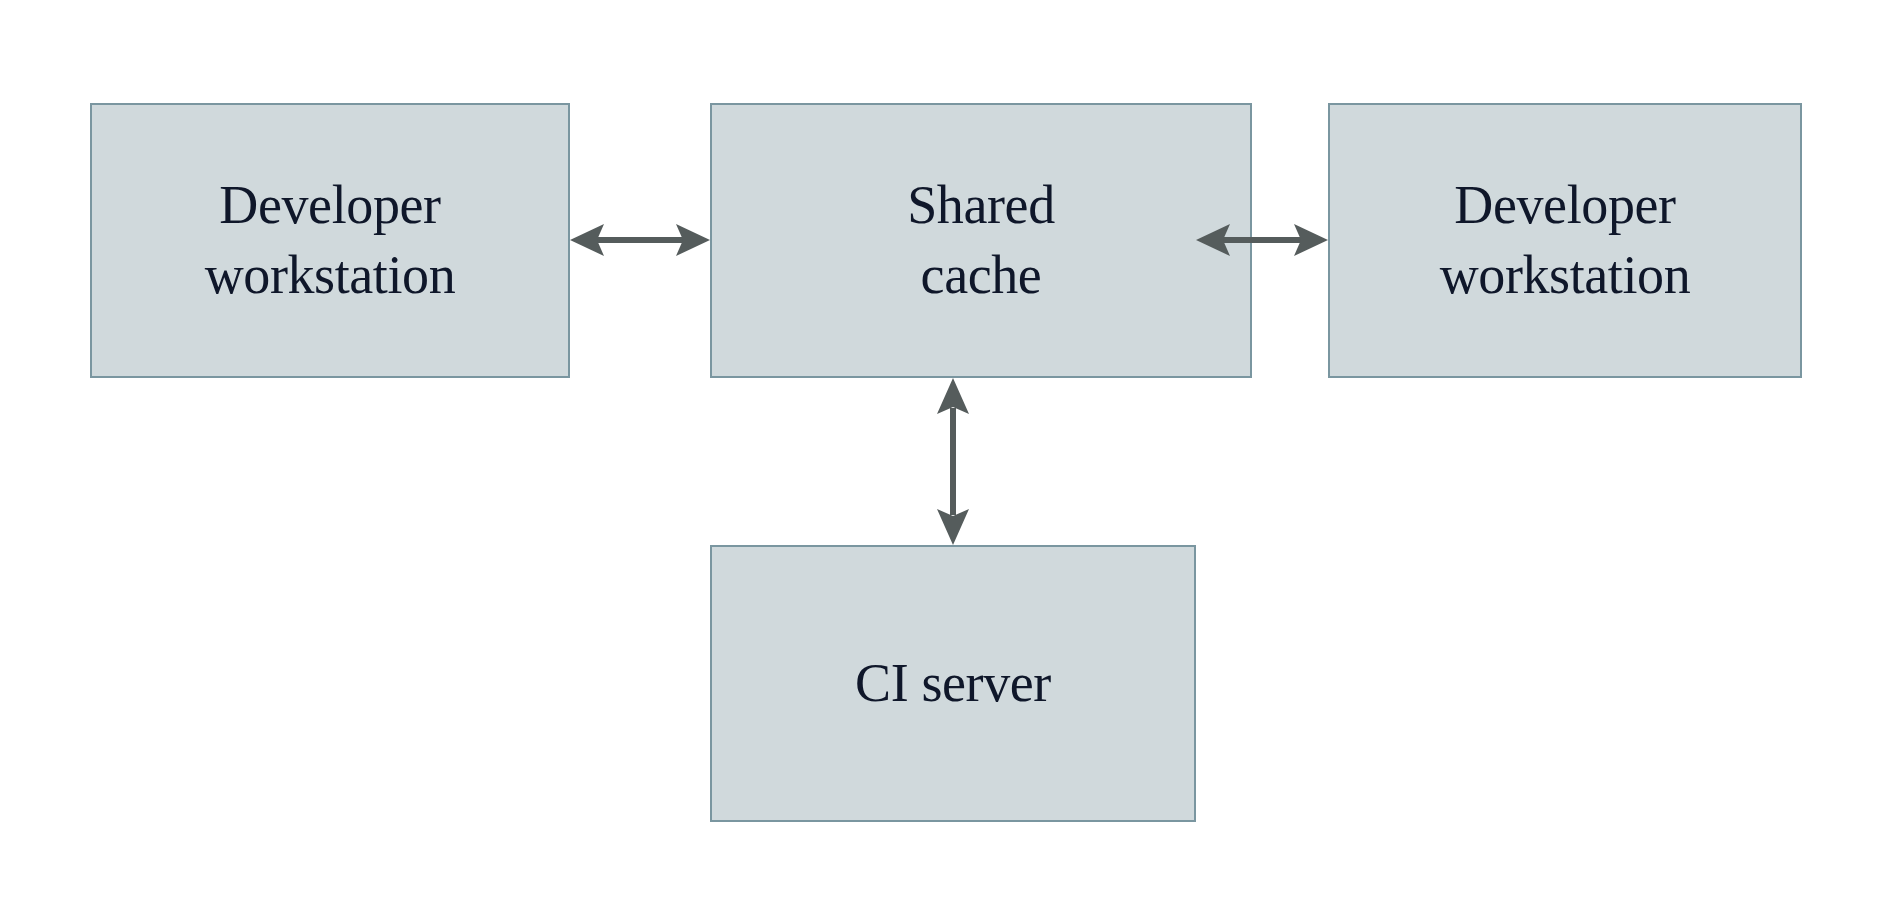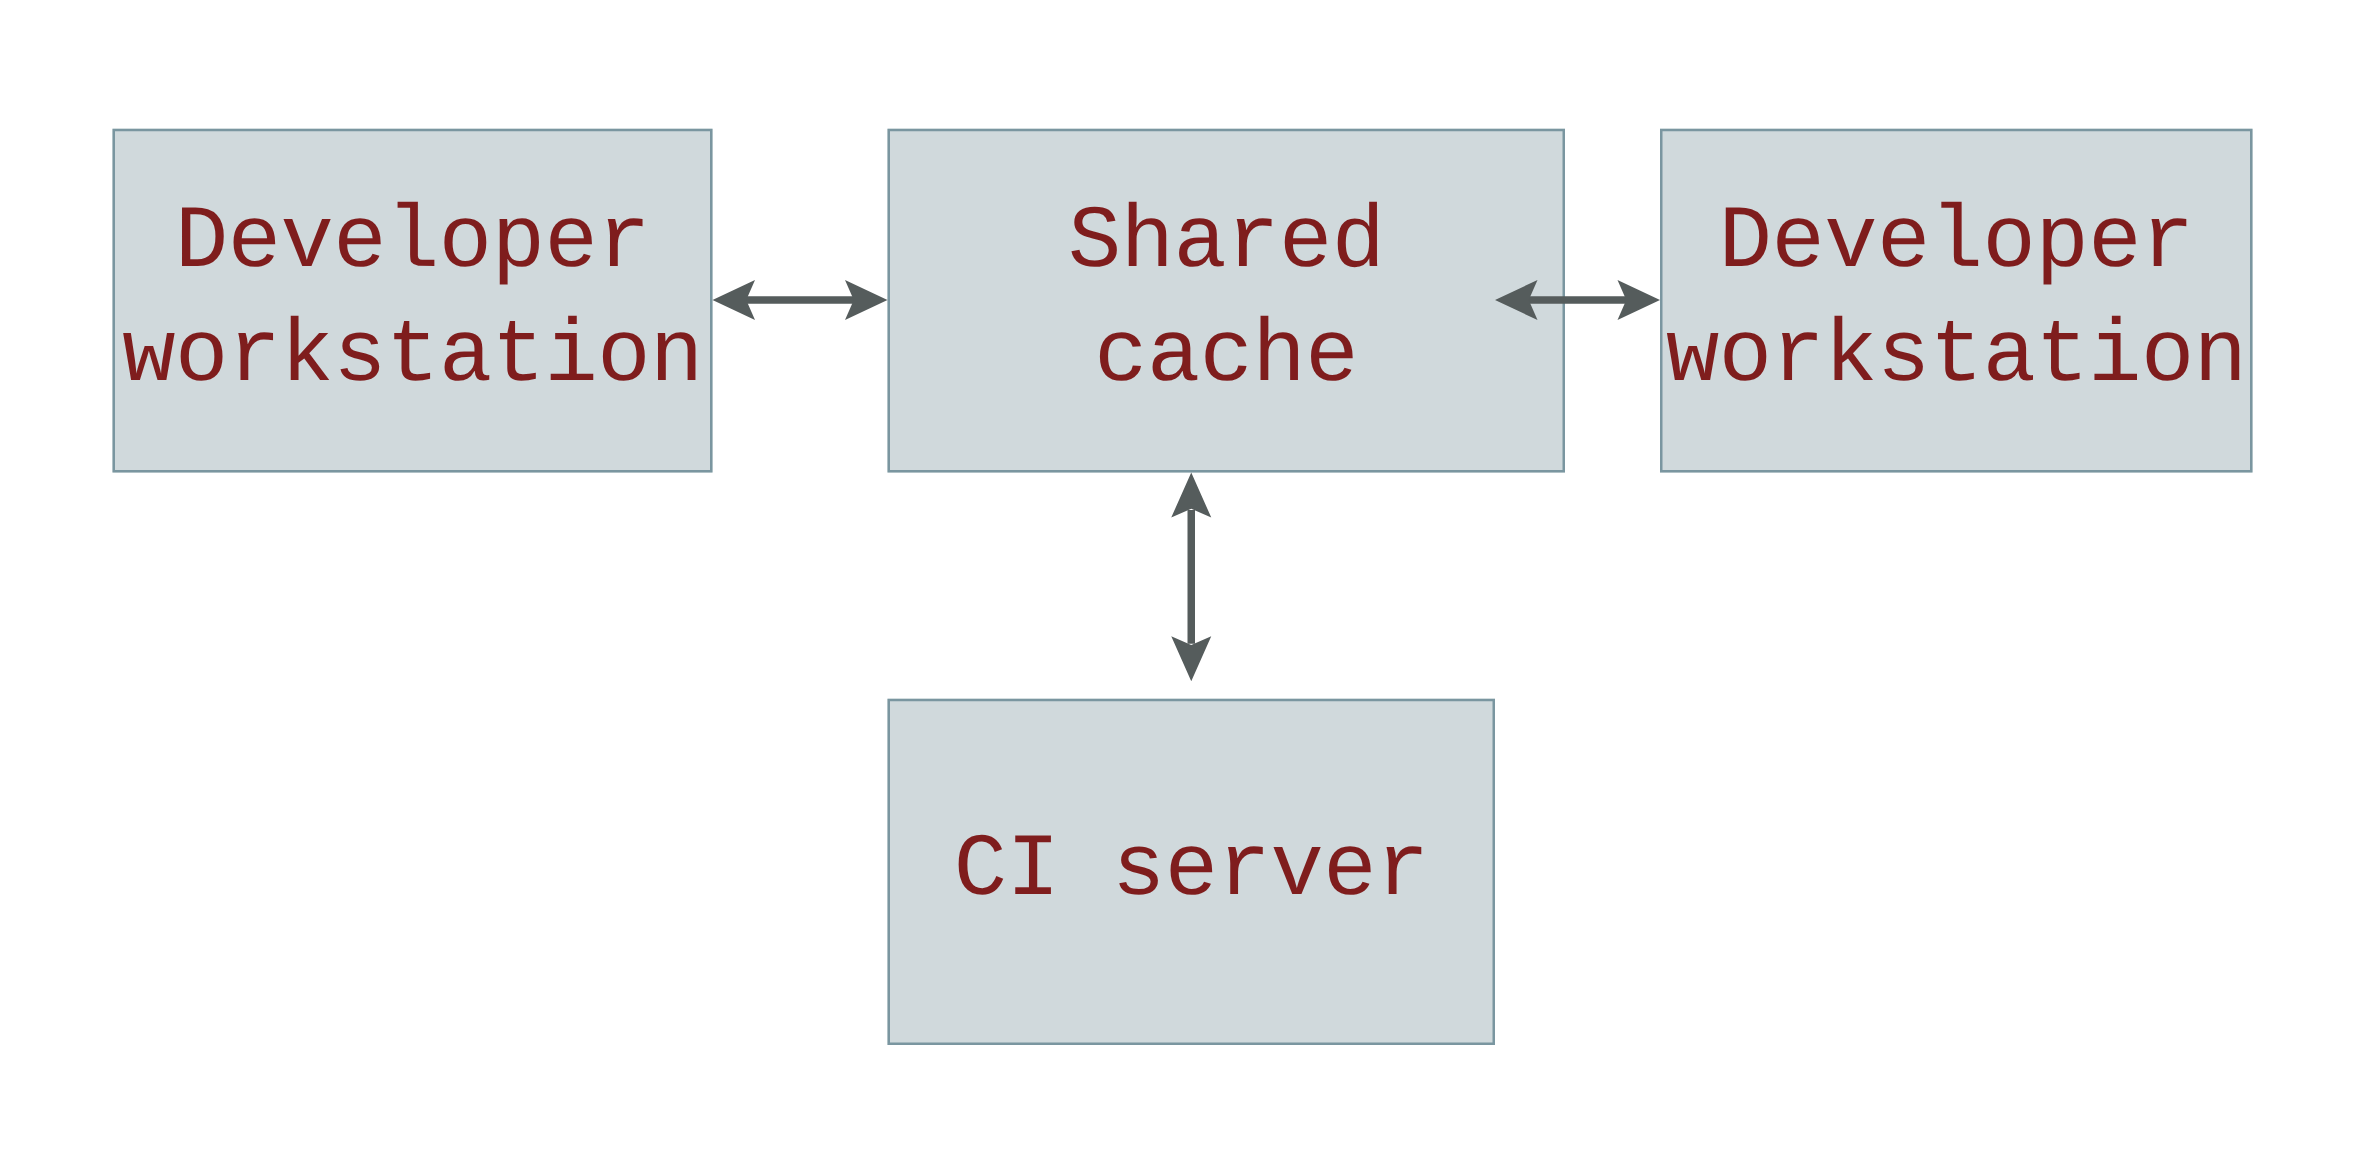--- a/index.html
+++ b/index.html
@@ -23,24 +23,24 @@
     position: absolute;
     box-sizing: border-box;
     background: #d0d9dc;
     border: 2px solid #7a96a0;
     display: flex;
     align-items: center;
     justify-content: center;
     text-align: center;
   }
   .node-label {
-    font-family: Liberation Mono, monospace;
-    font-size: 71px;
+    font-family: Liberation Serif, serif;
+    font-size: 54px;
     line-height: 1.28;
-    color: #7f1d1d;
+    color: #0f172a;
     font-weight: 400;
     letter-spacing: -0.4px;
     white-space: pre-line;
     padding: 0 6px;
   }
   .connector {
     position: absolute;
     overflow: visible;
   }
   .connector svg {
@@ -61,21 +61,21 @@
   <div class="node-box" style="left:710px; top:103px; width:542px; height:275px;">
     <span class="node-label">Shared
 cache</span>
   </div>
 
   <div class="node-box" style="left:1328px; top:103px; width:474px; height:275px;">
     <span class="node-label">Developer
 workstation</span>
   </div>
 
-  <div class="node-box" style="left:710px; top:545px; width:486px; height:277px;margin-top:14px;">
+  <div class="node-box" style="left:710px; top:545px; width:486px; height:277px;">
     <span class="node-label">CI server</span>
   </div>
 
   <div class="connector" style="left:570px; top:216px; width:140px; height:48px;">
     <svg width="140" height="48" viewBox="0 0 140 48">
       <rect x="24" y="21" width="92" height="6" fill="#555c5c"></rect>
       <path d="M 0 24 L 34 8 L 27 24 L 34 40 Z" fill="#555c5c"></path>
       <path d="M 140 24 L 106 8 L 113 24 L 106 40 Z" fill="#555c5c"></path>
     </svg>
   </div>

